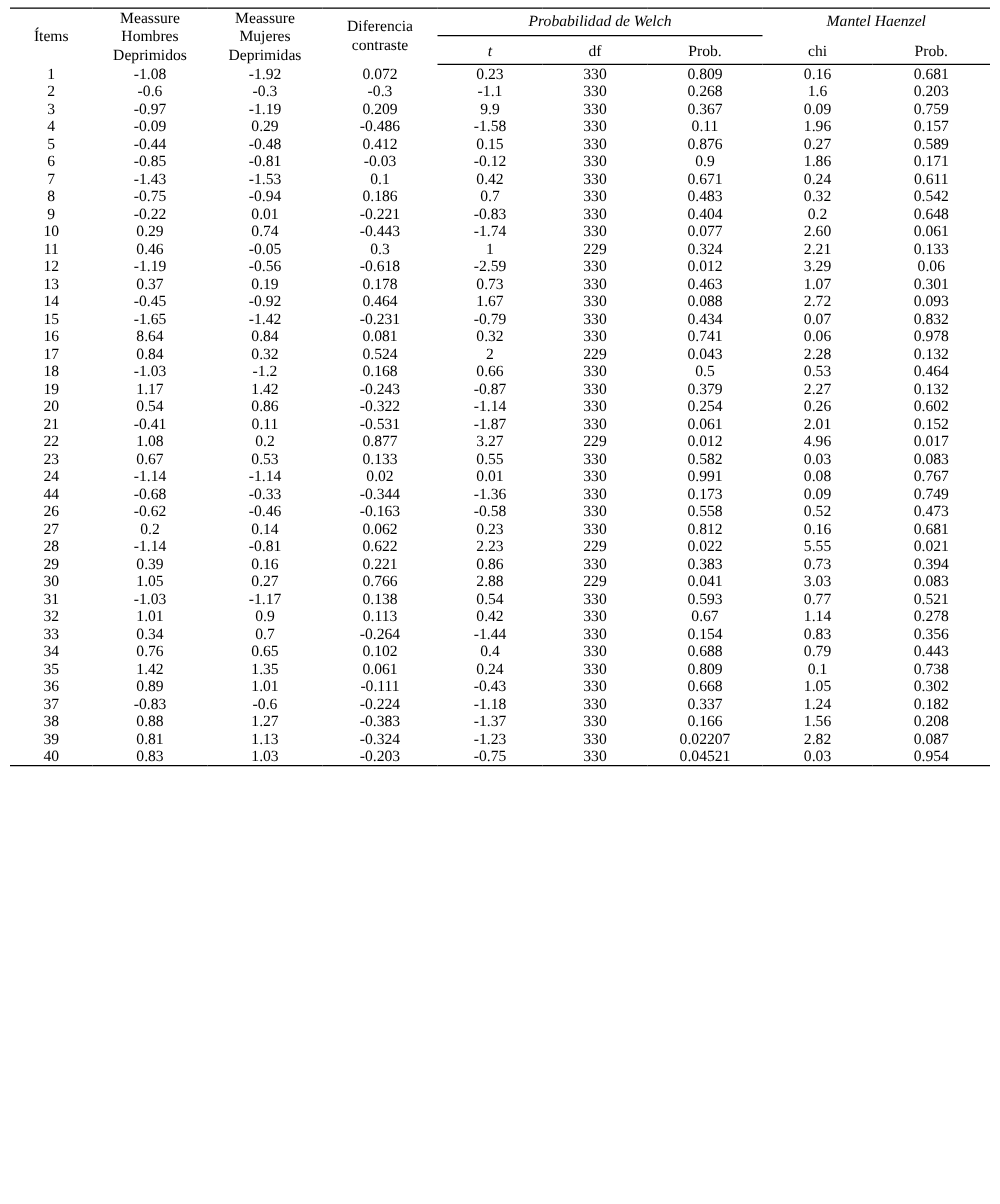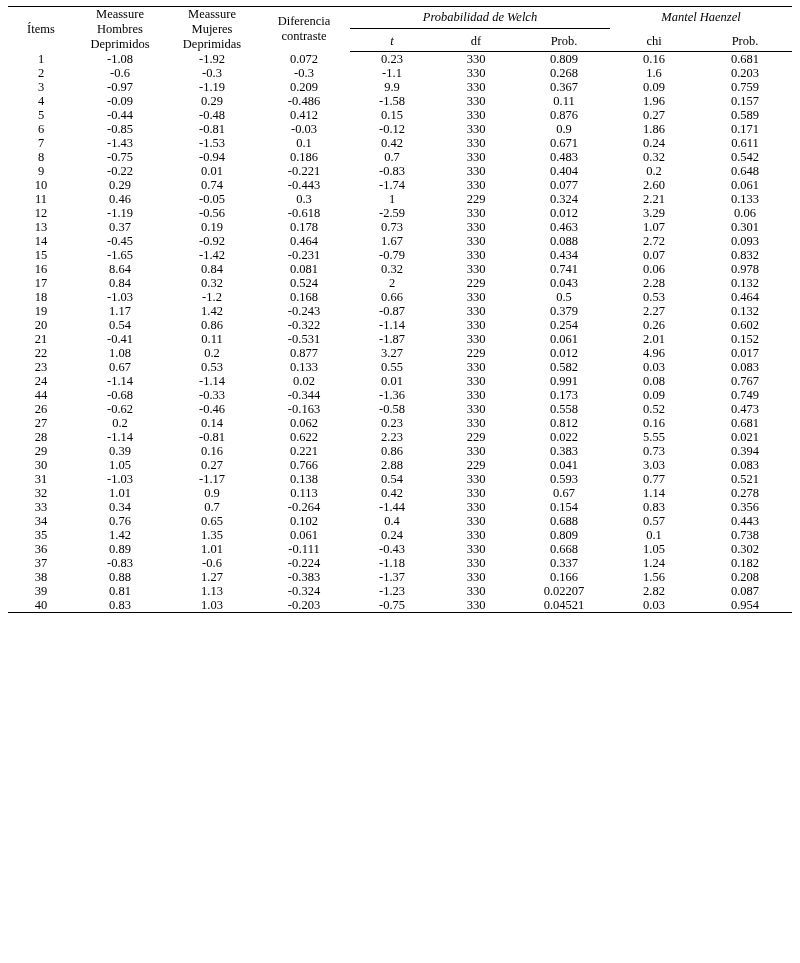--- a/index.html
+++ b/index.html
@@ -494,21 +494,21 @@
           <td>0.356</td>
         </tr>
         <tr>
           <td>34</td>
           <td>0.76</td>
           <td>0.65</td>
           <td>0.102</td>
           <td>0.4</td>
           <td>330</td>
           <td>0.688</td>
-          <td>0.57</td>
+          <td>0.79</td>
           <td>0.443</td>
         </tr>
         <tr>
           <td>35</td>
           <td>1.42</td>
           <td>1.35</td>
           <td>0.061</td>
           <td>0.24</td>
           <td>330</td>
           <td>0.809</td>

